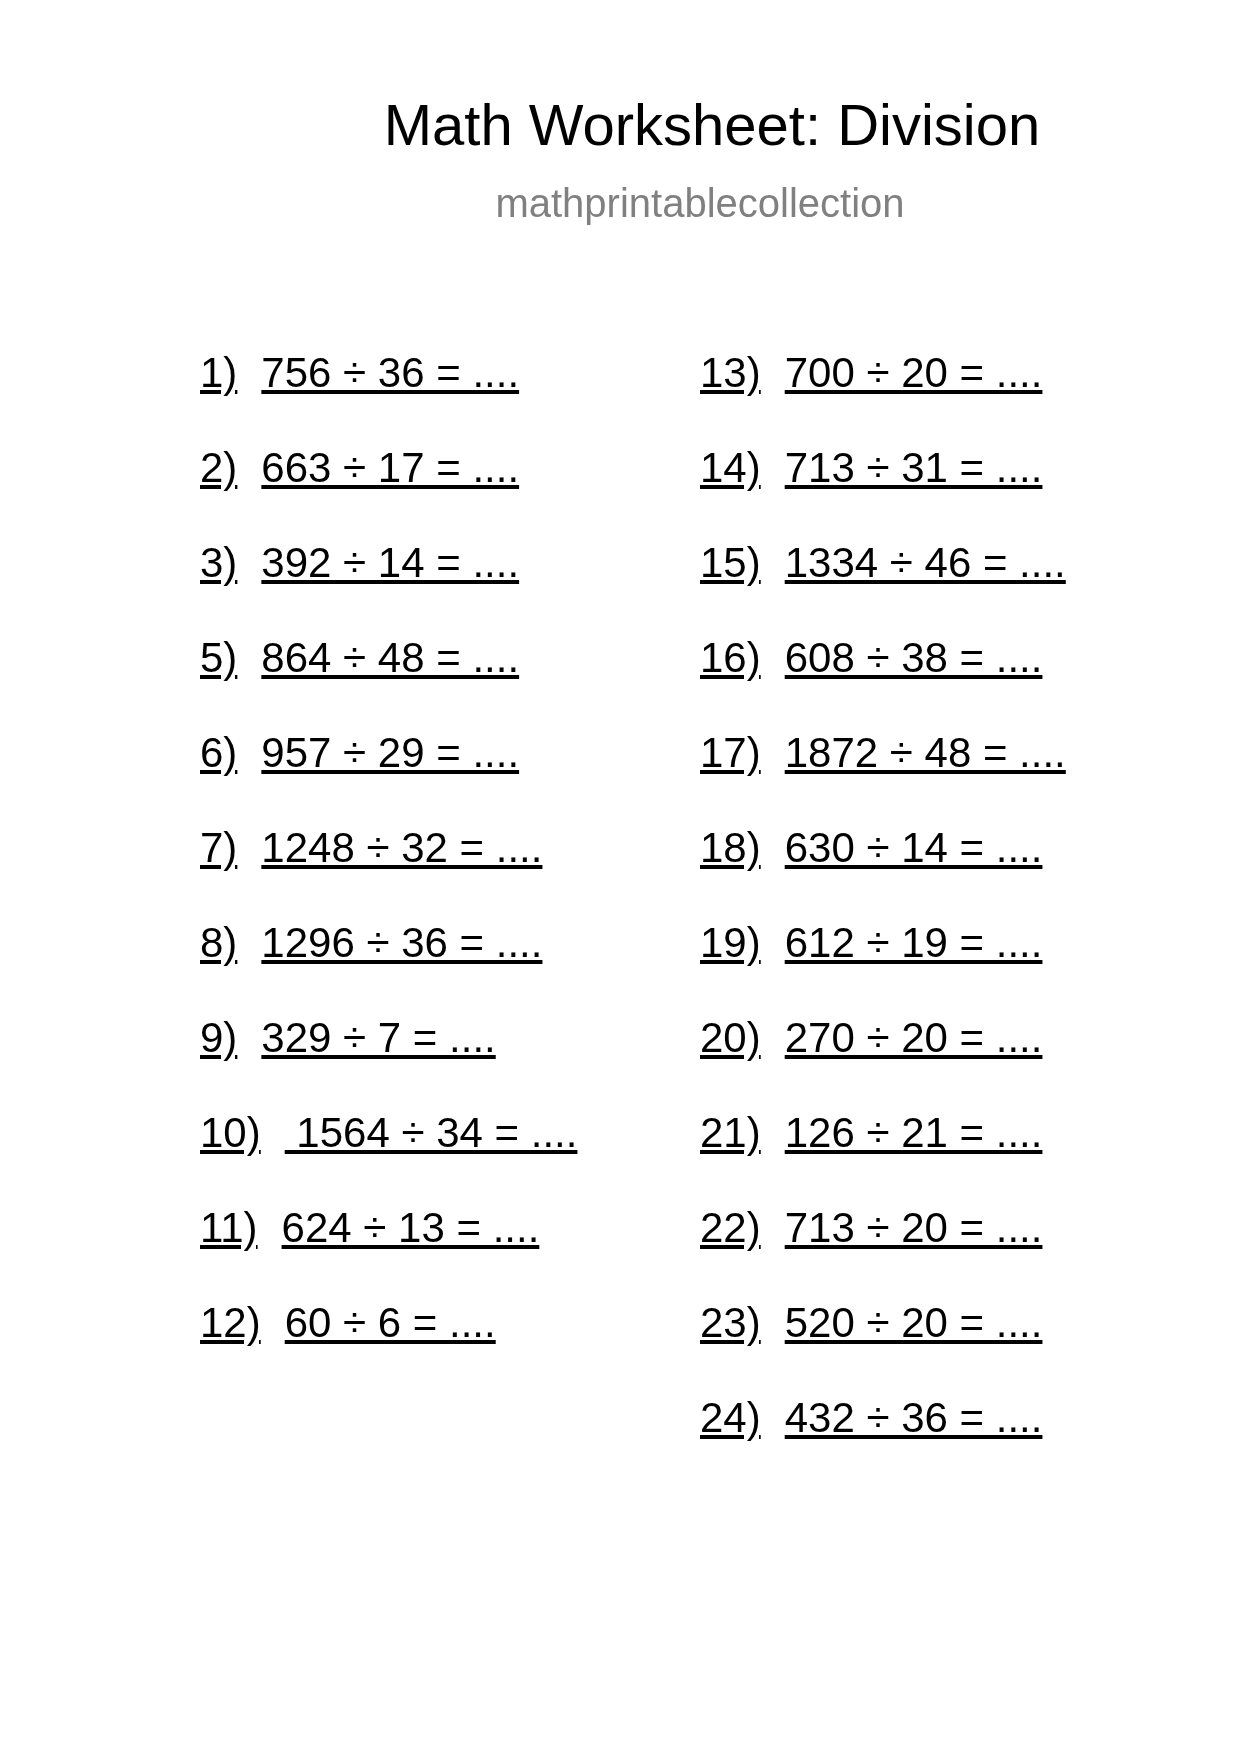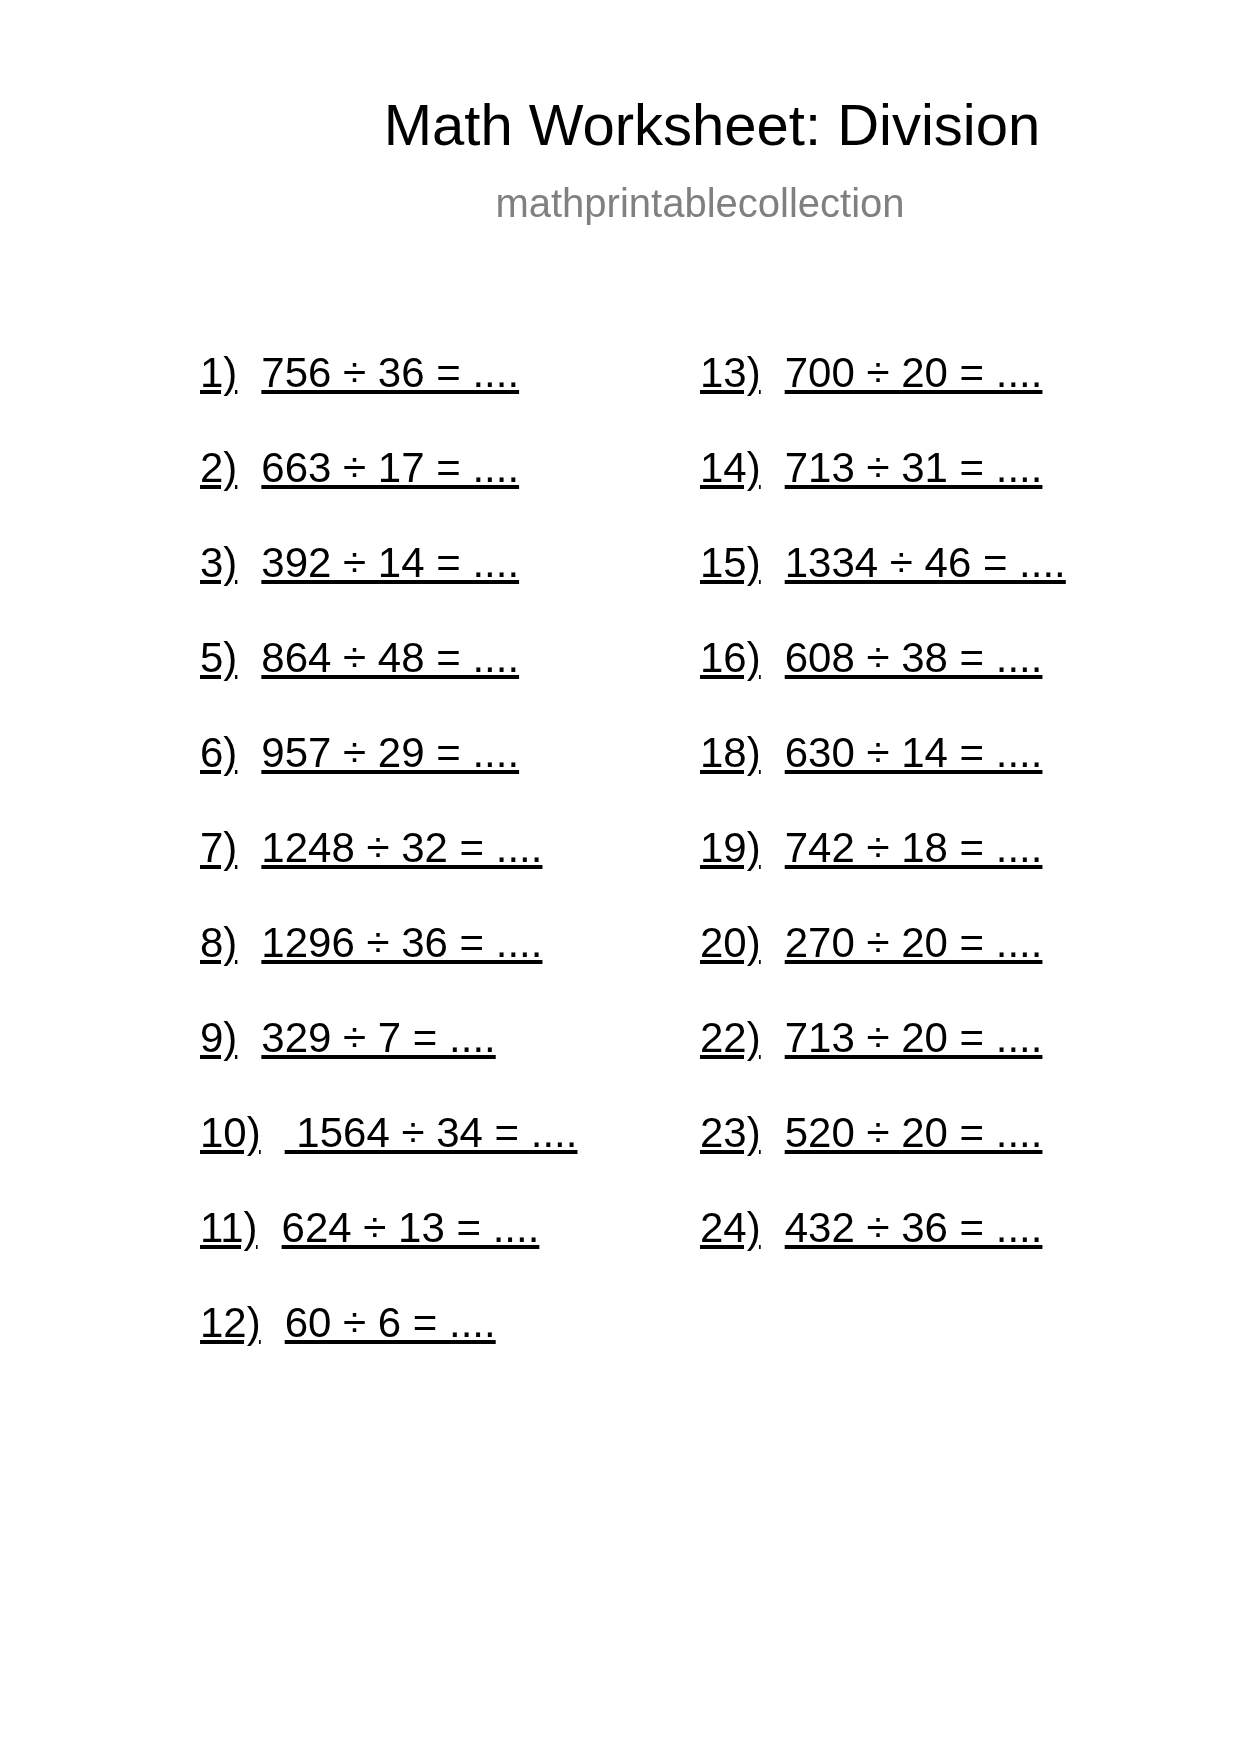--- a/index.html
+++ b/index.html
@@ -70,19 +70,21 @@
   <div class="problem"><span class="num">10)</span><span> 1564 ÷ 34 = ....</span></div>
   <div class="problem"><span class="num">11)</span><span>624 ÷ 13 = ....</span></div>
   <div class="problem"><span class="num">12)</span><span>60 ÷ 6 = ....</span></div>
 </div>
 
 <div class="column col-right">
   <div class="problem"><span class="num">13)</span><span>700 ÷ 20 = ....</span></div>
   <div class="problem"><span class="num">14)</span><span>713 ÷ 31 = ....</span></div>
   <div class="problem"><span class="num">15)</span><span>1334 ÷ 46 = ....</span></div>
   <div class="problem"><span class="num">16)</span><span>608 ÷ 38 = ....</span></div>
+  <div class="problem"><span class="num">17)</span><span>1872 ÷ 48 = ....</span></div>
   <div class="problem"><span class="num">18)</span><span>630 ÷ 14 = ....</span></div>
-  <div class="problem"><span class="num">19)</span><span>742 ÷ 18 = ....</span></div>
+  <div class="problem"><span class="num">19)</span><span>612 ÷ 19 = ....</span></div>
   <div class="problem"><span class="num">20)</span><span>270 ÷ 20 = ....</span></div>
+  <div class="problem"><span class="num">21)</span><span>126 ÷ 21 = ....</span></div>
   <div class="problem"><span class="num">22)</span><span>713 ÷ 20 = ....</span></div>
   <div class="problem"><span class="num">23)</span><span>520 ÷ 20 = ....</span></div>
   <div class="problem"><span class="num">24)</span><span>432 ÷ 36 = ....</span></div>
 </div>
 
 </body></html>

